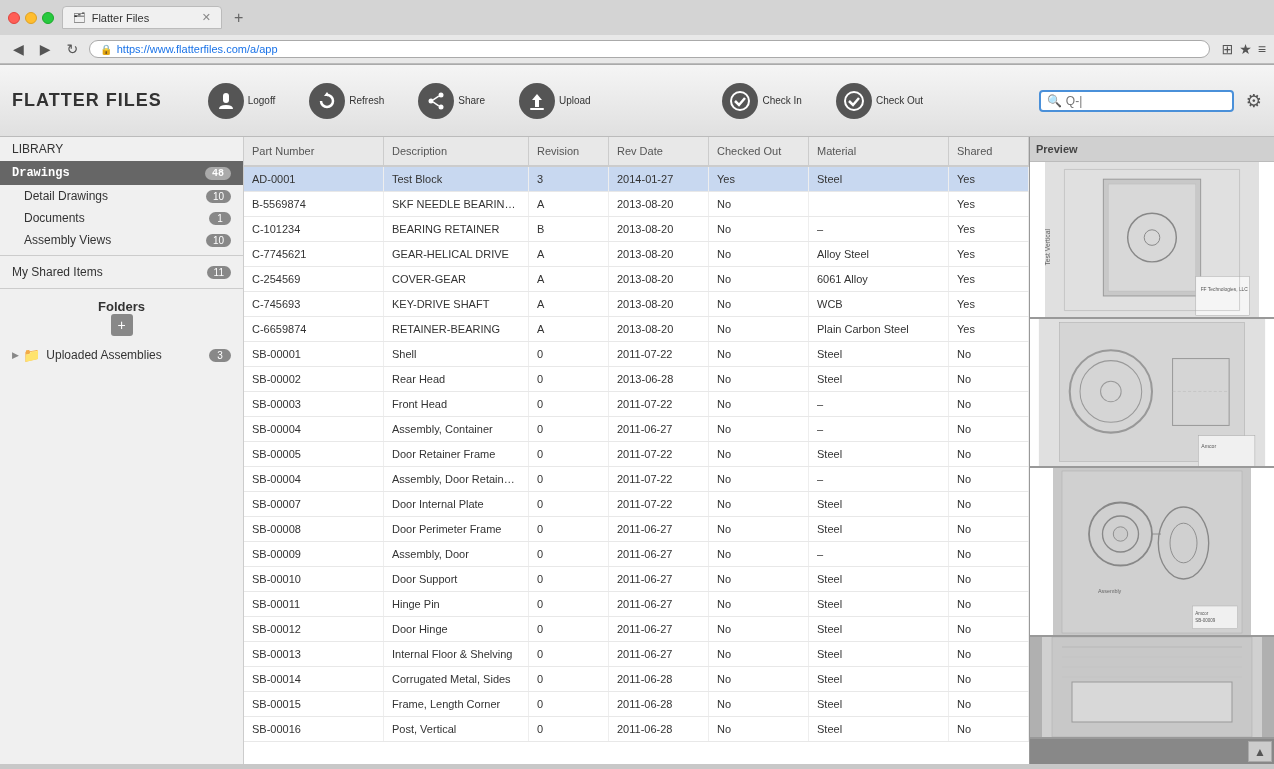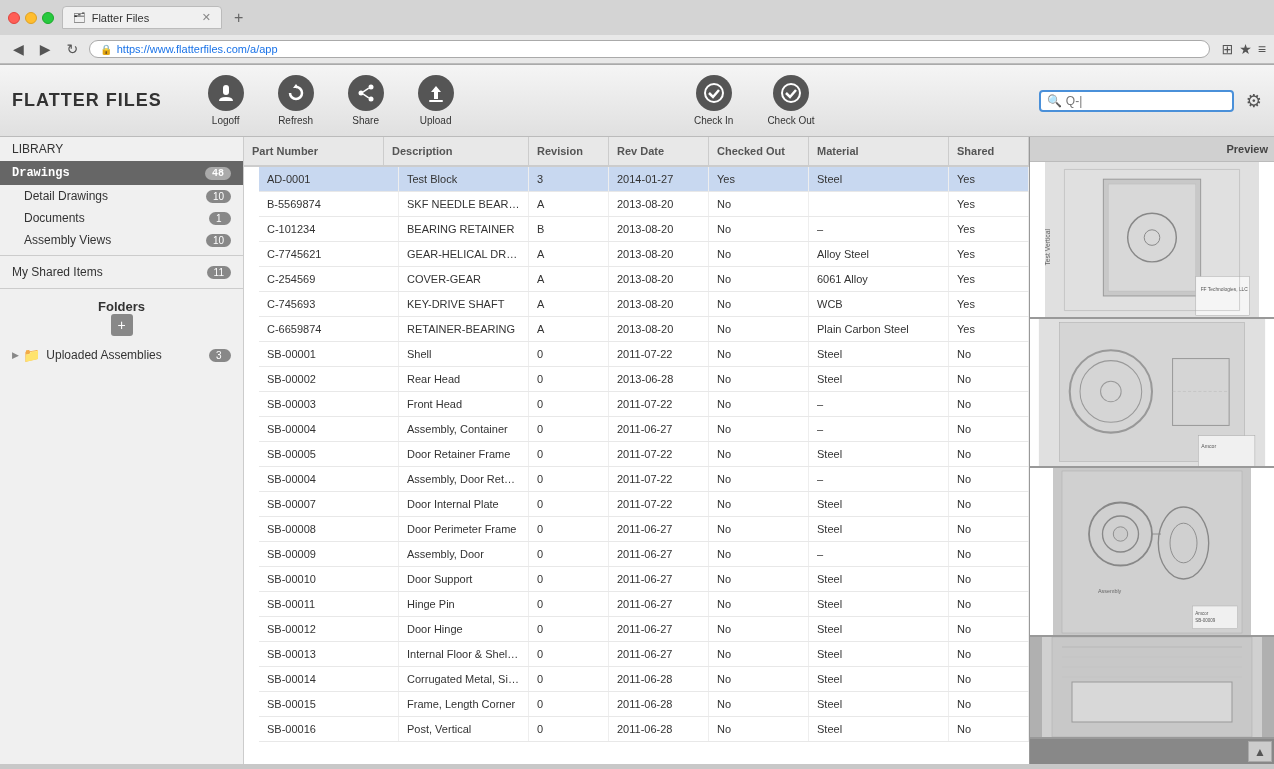--- a/index.html
+++ b/index.html
@@ -52,21 +52,21 @@
       background: linear-gradient(to bottom, #f5f5f5, #e0e0e0);
       border-bottom: 1px solid #bbb;
       padding: 4px 12px; height: 72px;
     }
     .toolbar-brand {
       font-size: 18px; font-weight: bold; color: #333; letter-spacing: 1px;
       margin-right: 30px; white-space: nowrap;
     }
     .toolbar-actions { display: flex; align-items: center; gap: 2px; flex: 1; }
     .toolbar-btn {
-      display: flex; flex-direction: column; align-items: center; justify-content: space-between;
+      display: flex; flex-direction: row; align-items: center; justify-content: space-between;
       background: none; border: none; cursor: pointer; padding: 4px 16px;
       font-size: 10px; color: #333; gap: 4px; min-width: 60px;
     }
     .toolbar-btn-icon {
       width: 36px; height: 36px; border-radius: 50%;
       background: #555; color: white;
       display: flex; align-items: center; justify-content: center;
       font-size: 16px;
     }
     .toolbar-btn-icon.check { background: #555; }
@@ -96,21 +96,21 @@
     .sidebar-item {
       display: flex; align-items: center; justify-content: space-between;
       padding: 5px 12px; font-size: 12px; color: #333; cursor: pointer;
     }
     .sidebar-item.active {
       background: #666; color: white; font-weight: bold; font-family: Liberation Mono, monospace;
     }
     .sidebar-item-label { flex: 1; }
     .sidebar-item-count {
       background: #888; color: white; border-radius: 10px;
-      padding: 1px 7px; font-size: 10px; min-width: 22px; 
+      padding: 1px 7px; font-size: 10px; min-width: 22px; text-align: center;
     }
     .sidebar-item.active .sidebar-item-count { background: #aaa; }
     .sidebar-subitem {
       display: flex; align-items: center; justify-content: space-between;
       padding: 4px 12px 4px 24px; font-size: 12px; color: #333; cursor: pointer;
     }
     .sidebar-divider { height: 1px; background: #ccc; margin: 4px 0; }
     .folders-header {
       display: flex; align-items: center; justify-content: space-between;
       padding: 6px 12px; font-size: 13px; font-weight: bold; color: #333; flex-direction: column;
@@ -127,27 +127,27 @@
     .folder-icon { margin-right: 6px; color: #8a6d3b; font-size: 14px; }
     .folder-item-left { display: flex; align-items: center; }
     .folder-triangle { font-size: 9px; color: #888; margin-right: 4px; }
 
     
     .table-area { flex: 1; overflow: hidden; display: flex; flex-direction: column; background: white; }
     .table-header-row {
       display: grid;
       grid-template-columns: 140px 1fr 80px 100px 100px 140px 80px;
       background: #e8e8e8; border-bottom: 2px solid #ccc;
-      font-size: 11px; font-weight: bold; color: #555;
+      font-size: 11px; font-weight: normal; color: #555;
     }
     .th {
       padding: 8px 8px; border-right: 1px solid #ccc; text-align: left;
       white-space: nowrap; overflow: hidden;
     }
-    .table-body { overflow-y: auto; flex: 1; padding-left: 15px; }
+    .table-body { overflow-y: auto; flex: 1; }
     .table-row {
       display: grid;
       grid-template-columns: 140px 1fr 80px 100px 100px 140px 80px;
       border-bottom: 1px solid #e8e8e8;
       font-size: 11px; color: #333;
       cursor: pointer;
     }
     .table-row.selected { background: #c8d8f0; }
     .td {
       padding: 6px 8px; border-right: 1px solid #eee;
@@ -156,21 +156,21 @@
 
     
     .preview-pane {
       width: 245px; min-width: 245px;
       background: #888;
       border-left: 1px solid #999;
       display: flex; flex-direction: column;
       overflow-y: auto;
     }
     .preview-header {
-      background: #d0d0d0; text-align: right; padding: 6px;
+      background: #d0d0d0; text-align: left; padding: 6px;
       font-size: 11px; font-weight: bold; color: #444;
       border-bottom: 1px solid #bbb;
     }
     .preview-item {
       background: #b0b0b0;
       border-bottom: 2px solid #999;
       display: flex; align-items: center; justify-content: center;
       overflow: hidden; position: relative;
     }
     .scroll-to-top {

